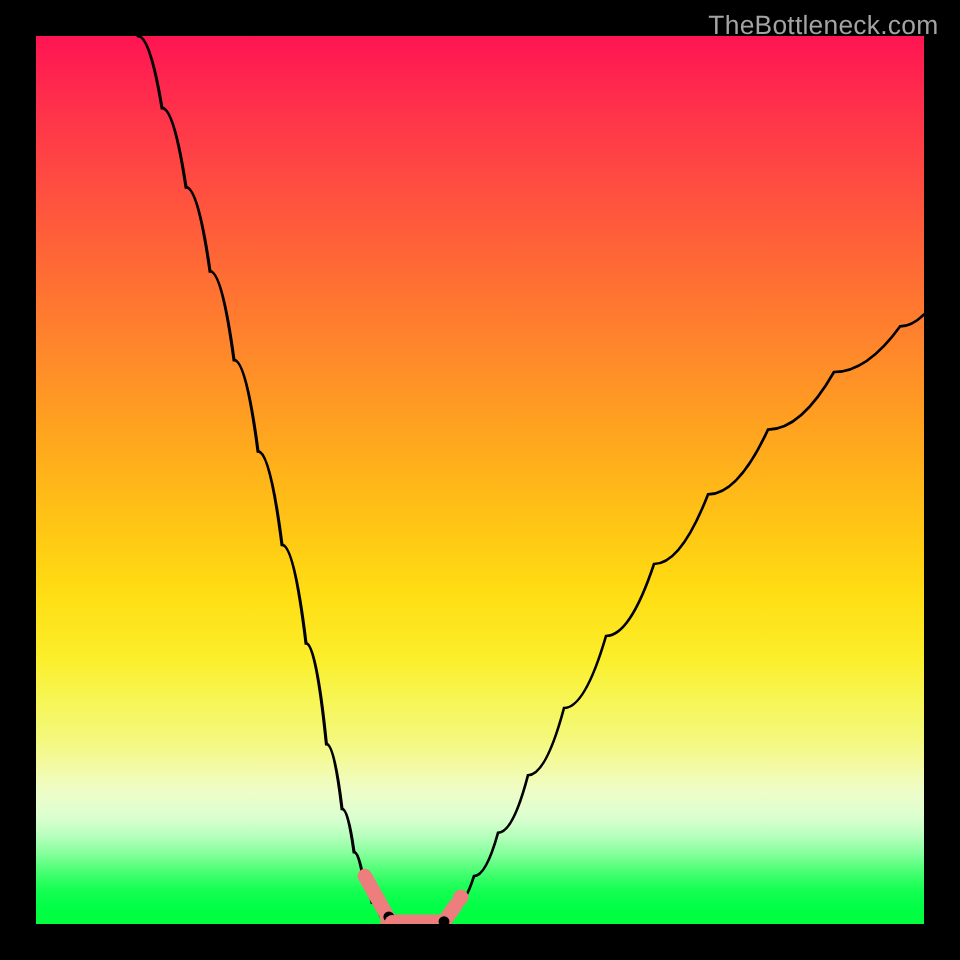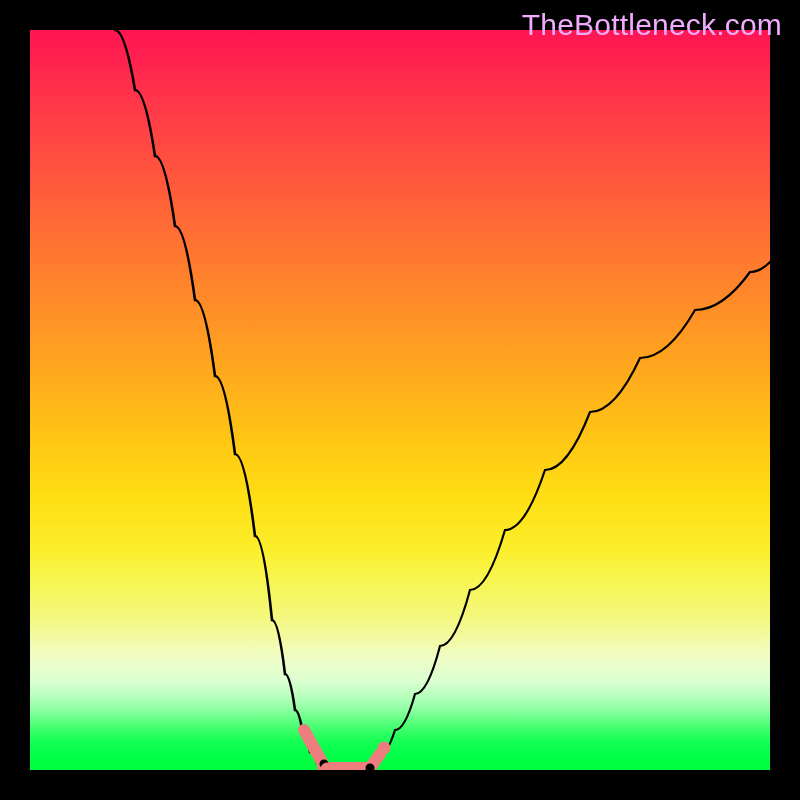--- a/index.html
+++ b/index.html
@@ -44,22 +44,22 @@
       #4cff74 94%,
       #18ff55 96%,
       #00ff46 98%,
       #00ff3e 100%
     );
   }
   .watermark {
     position: absolute;
     top: 8px;
     right: 18px;
-    color: #f0abfc;
-    font-size: 30px;
+    color: #a3a3a3;
+    font-size: 22px;
     letter-spacing: 0.2px;
     font-weight: 400;
     z-index: 5;
     font-family: Arial, sans-serif;
   }
   svg.curves {
     position: absolute;
     inset: 0;
     z-index: 3;
   }

